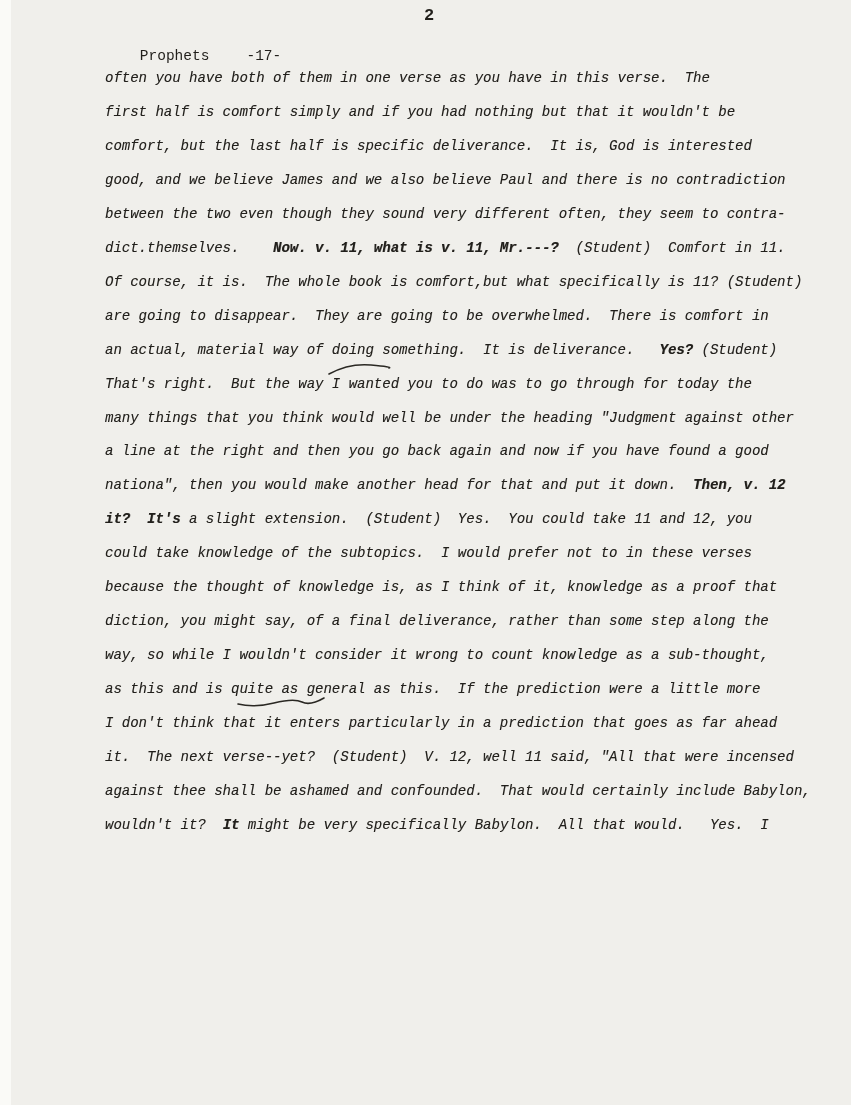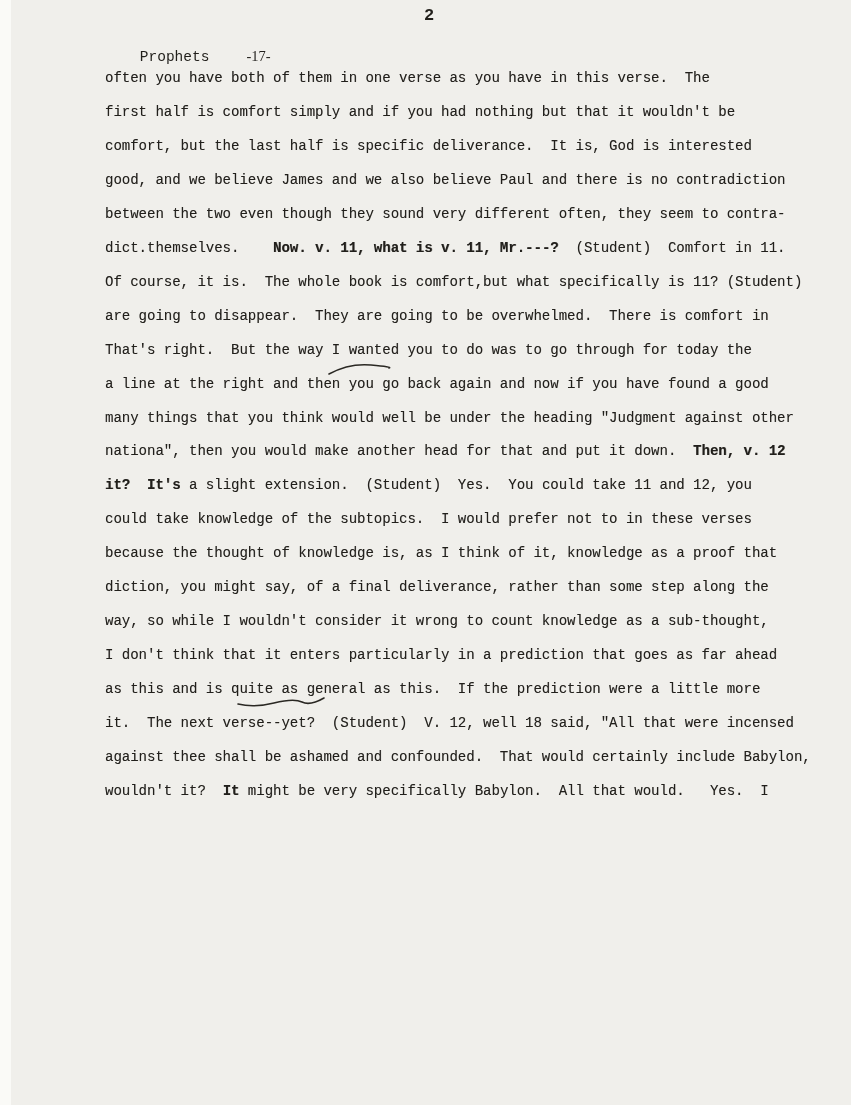--- a/index.html
+++ b/index.html
@@ -40,29 +40,29 @@
   }
   .header-row {
     position: absolute;
     left: 105px;
     top: 32px;
     font-size: 14.5px;
     white-space: pre;
   }
   .header-row .ref {
     margin-left: 37px;
-    font-family: Liberation Serif, serif;
   }
   .body-text {
     position: absolute;
     left: 105px;
     top: 62px;
     width: 720px;
     font-size: 14px;
     line-height: 33.95px;
+    font-style: italic;
   }
   .line {
     white-space: pre;
     text-shadow: 0.25px 0.25px 0 rgba(20, 18, 14, 0.35);
   }
   .line .b {
     font-weight: bold;
     text-shadow: 0.4px 0.3px 0 rgba(20, 18, 14, 0.5);
   }
   .mark {
@@ -90,32 +90,33 @@
 
   <div class="body-text">
       <div class="line"><span>often you have both of them in one verse as you have in this verse.  The</span></div>
       <div class="line"><span>first half is comfort simply and if you had nothing but that it wouldn't be</span></div>
       <div class="line"><span>comfort, but the last half is specific deliverance.  It is, God is interested</span></div>
       <div class="line"><span>good, and we believe James and we also believe Paul and there is no contradiction</span></div>
       <div class="line"><span>between the two even though they sound very different often, they seem to contra-</span></div>
       <div class="line"><span>dict.themselves.    </span><span class="b">Now. v. 11, what is v. 11, Mr.---?</span><span>  (Student)  Comfort in 11.</span></div>
       <div class="line"><span>Of course, it is.  The whole book is comfort,but what specifically is 11? (Student)</span></div>
       <div class="line"><span>are going to disappear.  They are going to be overwhelmed.  There is comfort in</span></div>
+      <div class="line"><span>an actual, material way of doing something.  It is deliverance.   </span><span class="b">Yes?</span><span> (Student)</span></div>
       <div class="line"><span>That's right.  But the way I wanted you to do was to go through for today the</span></div>
+      <div class="line"><span>many things that you think would well be under the heading "Judgment against other</span></div>
       <div class="line"><span>a line at the right and then you go back again and now if you have found a good</span></div>
-      <div class="line"><span>many things that you think would well be under the heading "Judgment against other</span></div>
       <div class="line"><span>nationa", then you would make another head for that and put it down.  </span><span class="b">Then, v. 12</span></div>
       <div class="line"><span class="b">it?  It's</span><span> a slight extension.  (Student)  Yes.  You could take 11 and 12, you</span></div>
       <div class="line"><span>could take knowledge of the subtopics.  I would prefer not to in these verses</span></div>
       <div class="line"><span>because the thought of knowledge is, as I think of it, knowledge as a proof that</span></div>
       <div class="line"><span>diction, you might say, of a final deliverance, rather than some step along the</span></div>
       <div class="line"><span>way, so while I wouldn't consider it wrong to count knowledge as a sub-thought,</span></div>
+      <div class="line"><span>as this and is quite as general as this.  If the prediction were a little more</span></div>
       <div class="line"><span>I don't think that it enters particularly in a prediction that goes as far ahead</span></div>
-      <div class="line"><span>as this and is quite as general as this.  If the prediction were a little more</span></div>
-      <div class="line"><span>it.  The next verse--yet?  (Student)  V. 12, well 18 said, "All that were incensed</span></div>
+      <div class="line"><span>it.  The next verse--yet?  (Student)  V. 12, well 11 said, "All that were incensed</span></div>
       <div class="line"><span>against thee shall be ashamed and confounded.  That would certainly include Babylon,</span></div>
       <div class="line"><span>wouldn't it?  </span><span class="b">It</span><span> might be very specifically Babylon.  All that would.   Yes.  I</span></div>
     </div>
 
   <svg class="mark" style="left:327px; top:361px;" width="64" height="16" viewBox="0 0 64 16">
     <path d="M2,13 Q22,2 44,4 T62,7"></path>
   </svg>
 
   <svg class="mark" style="left:236px; top:695px;" width="90" height="14" viewBox="0 0 90 14">
     <path d="M2,9 Q18,13 38,8 T66,7 T88,3"></path>

